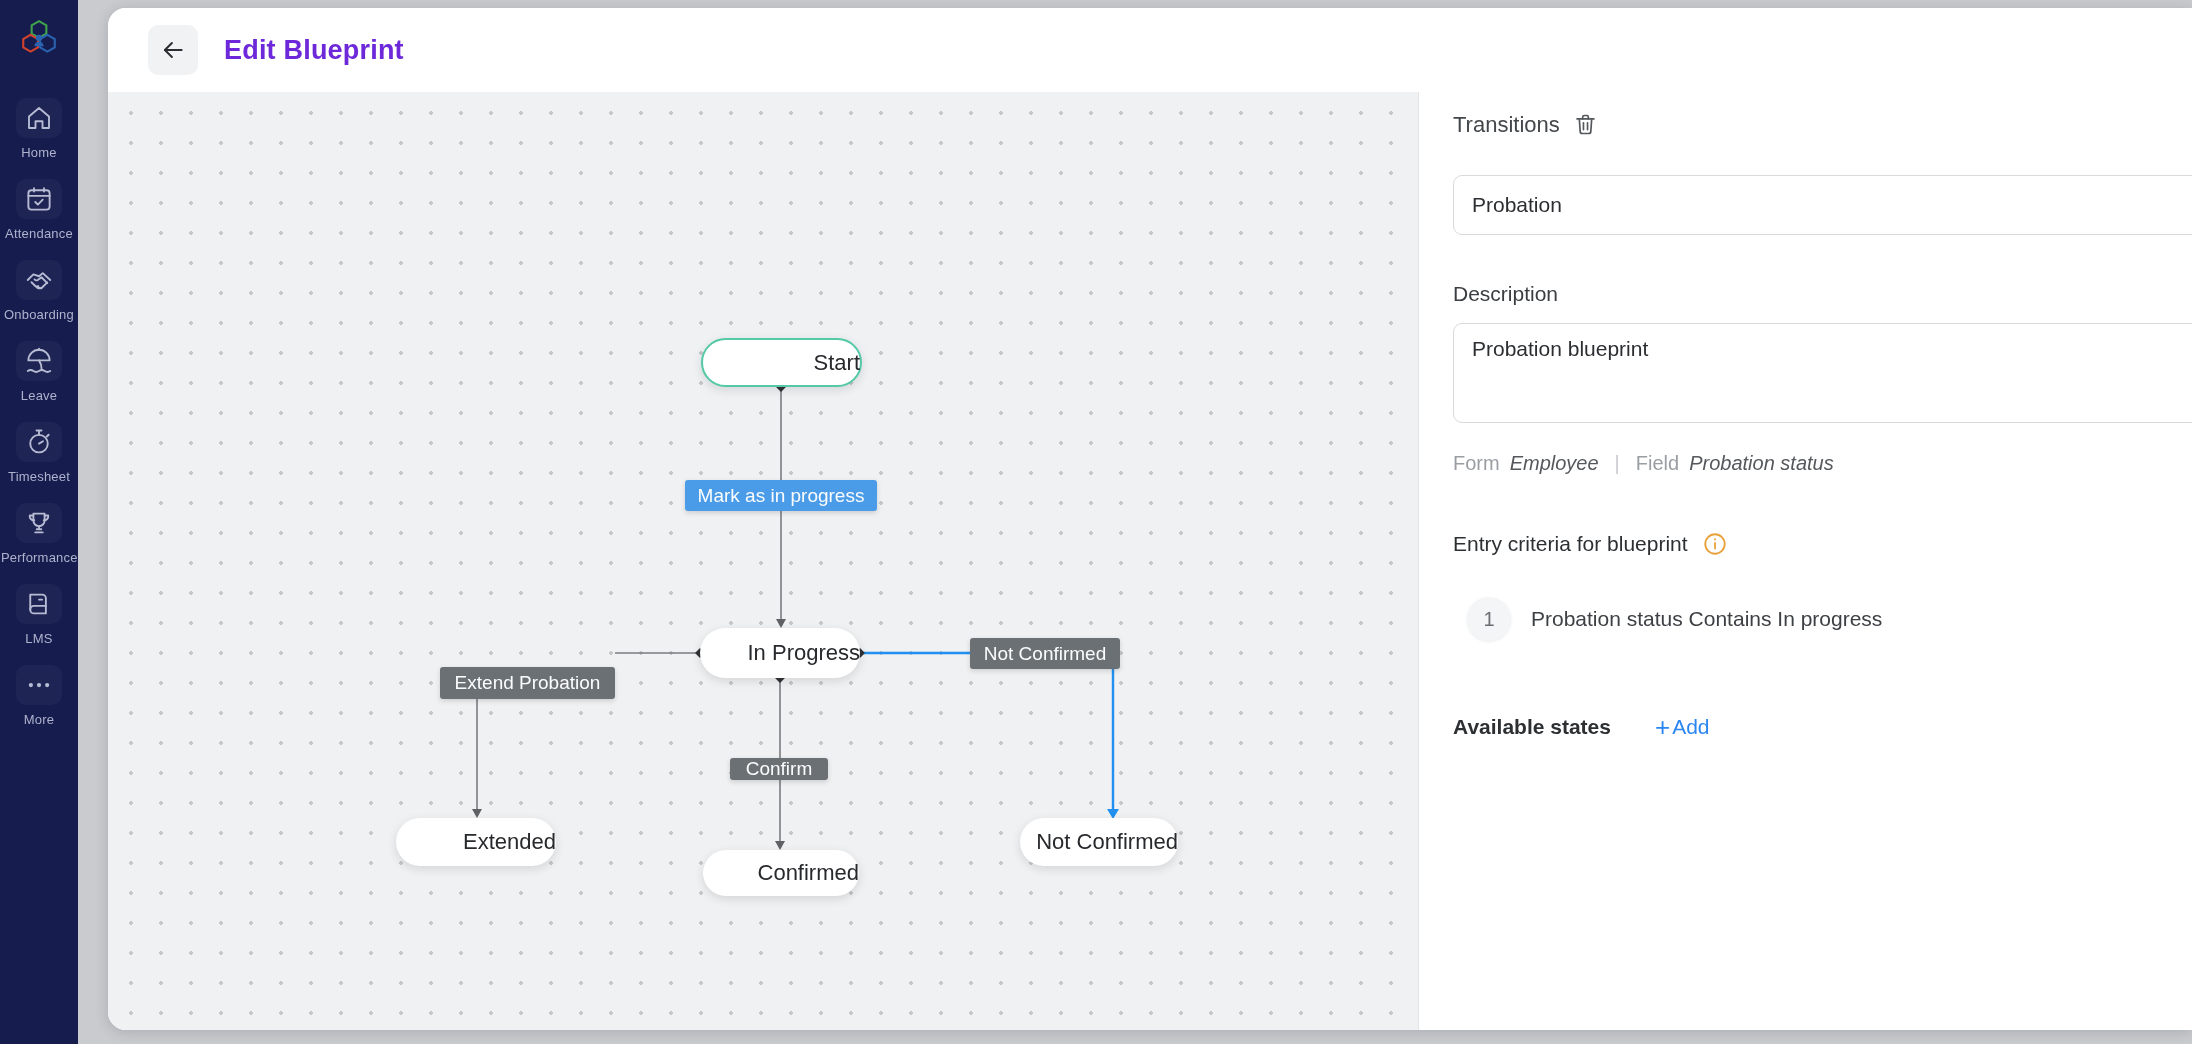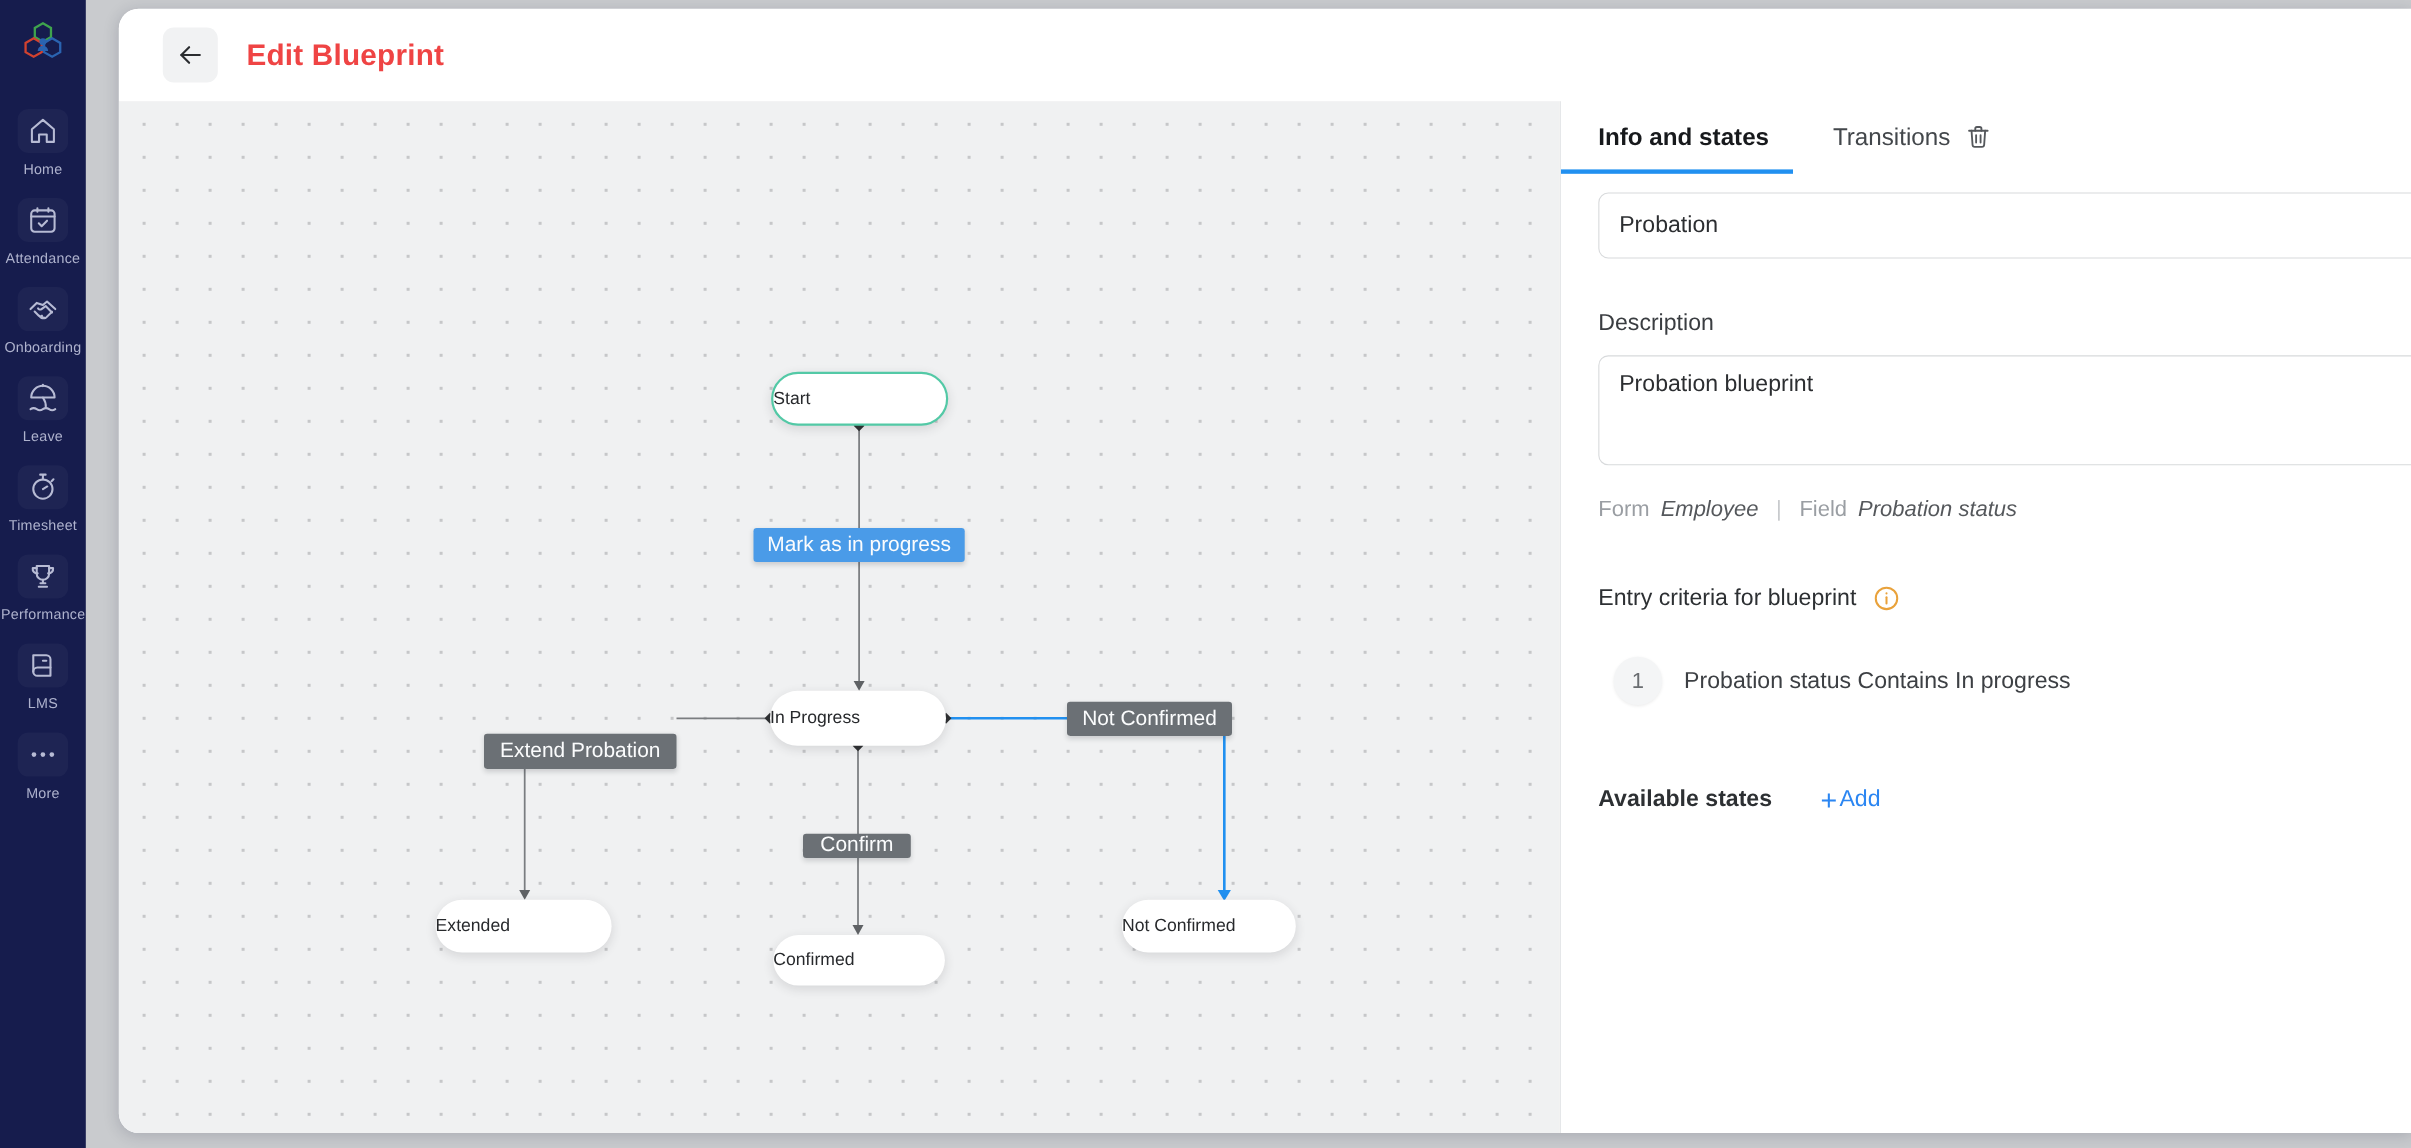--- a/index.html
+++ b/index.html
@@ -41,37 +41,37 @@
   }
   .card-header {
     height:84px; display:flex; align-items:center; padding-left:40px;
     background:#fff; flex:0 0 auto;
   }
   .back-btn {
     width:50px; height:50px; border-radius:10px; background:#f1f2f3;
     display:flex; align-items:center; justify-content:center; cursor:pointer;
     border:none;
   }
-  .page-title { margin-left:26px; font-size:27px; font-weight:700; color:#ef4444; letter-spacing:.2px; }
+  .page-title { margin-left:26px; font-size:27px; font-weight:700; color:#6d28d9; letter-spacing:.2px; }
 
   .content-row { flex:1; display:flex; min-height:0; }
 
   
   .canvas {
     position:relative; width:1310px; flex:0 0 auto;
     background-color:#f0f1f2;
     background-image:radial-gradient(circle, #c6c7c9 1.6px, transparent 1.8px);
     background-size:30px 30px; background-position:8px 6px;
   }
   .conn-svg { position:absolute; left:0; top:0; width:1310px; height:938px; pointer-events:none; }
 
   .node {
     position:absolute; background:#fff; border-radius:26px;
-    display:flex; align-items:center; justify-content:flex-start;
-    font-size:16px; font-weight:500; color:#27292c;
+    display:flex; align-items:center; justify-content:flex-end;
+    font-size:22px; font-weight:500; color:#27292c;
     box-shadow:0 3px 10px rgba(40,44,50,0.14);
     cursor:grab; z-index:3;
   }
   .node-start { border:2px solid #53c9a6; }
   .node-pos-start        { left:593px; top:246px; width:161px; height:49px; }
   .node-pos-inprogress   { left:592px; top:536px; width:160px; height:50px; }
   .node-pos-extended     { left:288px; top:726px; width:160px; height:48px; }
   .node-pos-confirmed    { left:595px; top:758px; width:156px; height:46px; }
   .node-pos-notconfirmed { left:912px; top:726px; width:158px; height:48px; }
 
@@ -309,23 +309,20 @@
         <span>Confirm</span>
       </div>
       <div class="tr-label tr-gray tr-pos-notconf">
         <span>Not Confirmed</span>
       </div>
     </section>
 
     <section class="panel">
 
       <div class="tabs-row">
-        <div class="tab active">
-          <span>Info and states</span>
-        </div>
         <div class="tab">
           <span>Transitions</span>
           <button class="trash-btn">
             <svg width="27" height="27" viewBox="0 0 24 24" fill="none" stroke="#55585c" stroke-width="1.5" stroke-linecap="round" stroke-linejoin="round">
               <path d="M4.5 7h15"></path>
               <path d="M9.5 7V5.4A1.4 1.4 0 0 1 10.9 4h2.2a1.4 1.4 0 0 1 1.4 1.4V7"></path>
               <path d="M6.5 7l.8 11.3A1.8 1.8 0 0 0 9.1 20h5.8a1.8 1.8 0 0 0 1.8-1.7L17.5 7"></path>
               <path d="M10.2 10.5v6M13.8 10.5v6"></path>
             </svg>
           </button>

